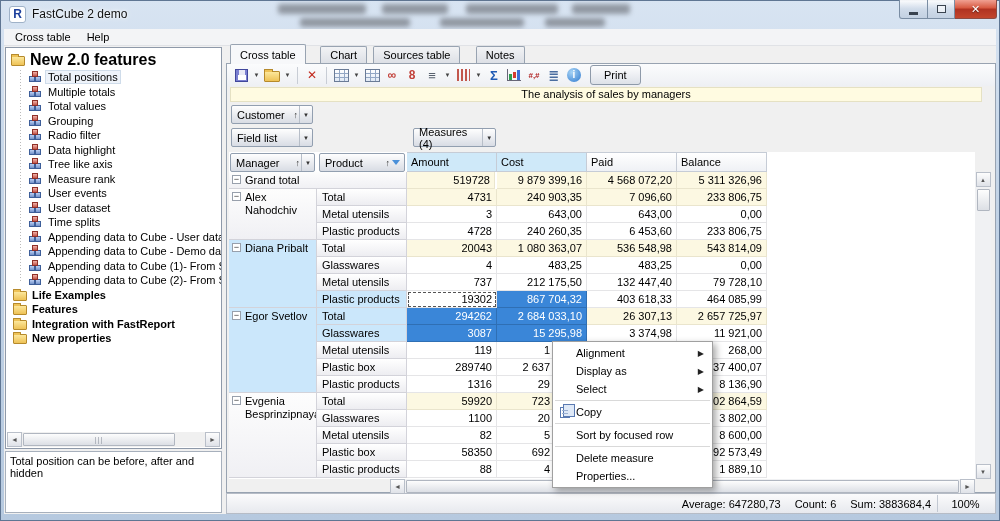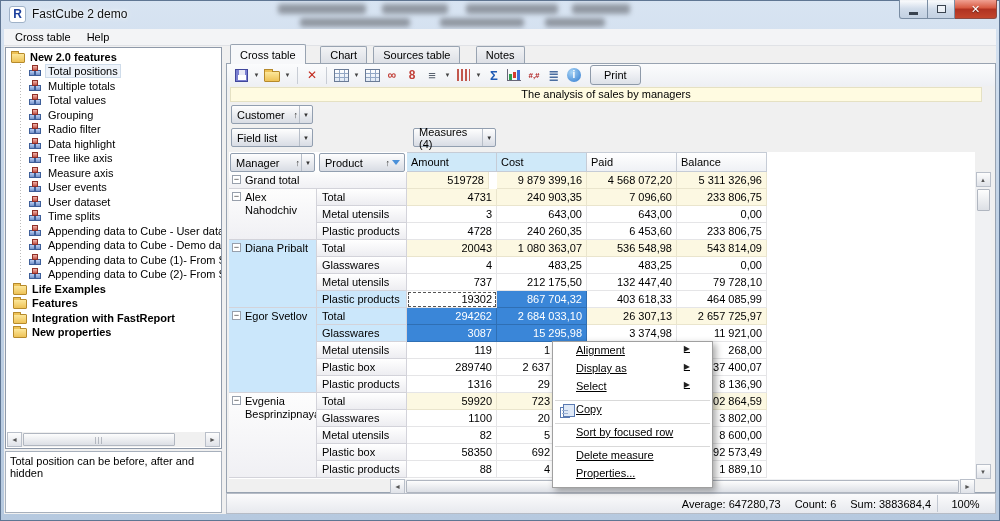--- a/index.html
+++ b/index.html
@@ -24,21 +24,21 @@
         text-shadow:0 1px 1px rgba(0,0,0,.5);}
   .sym-min{width:9px;height:3px;background:#39434f;margin-top:8px;}
   .sym-max{width:9px;height:8px;border:1px solid #39434f;background:rgba(255,255,255,.6);}
   
   .menubar{position:absolute;left:4px;top:29px;width:992px;height:17px;background:#f3f4f6;border-bottom:1px solid #e0e2e6;
            display:flex;align-items:center;padding-left:3px;}
   .mb-item{padding:0 8px;font-size:11px;}
   .client{position:absolute;left:4px;top:46px;width:992px;height:468px;background:#f0f0f0;}
   
   .tree-panel{position:absolute;left:5px;top:47px;width:217px;height:402px;background:#fff;border:1px solid #8e99a9;overflow:hidden;}
-  .tree-root{display:flex;align-items:center;gap:5px;padding:3px 0 1px 5px;font-weight:bold;font-size:11px;}
+  .tree-root{display:flex;align-items:center;gap:5px;padding:3px 0 1px 5px;font-weight:bold;font-size:16px;}
   #tree-items{position:relative;background:repeating-linear-gradient(180deg,#bbb 0 1px,transparent 1px 3px);
               background-size:1px calc(100% - 6px);background-position:14px 0;background-repeat:no-repeat;}
   .tree-item{height:14.5px;display:flex;align-items:center;gap:4px;padding-left:23px;font-size:11px;white-space:nowrap;overflow:hidden;}
   .tree-item .lbl{padding:0 2px;}
   .tree-item.selected .lbl{background:#eef3fa;outline:1px solid #cfdcea;}
   .tree-folder{height:14.5px;display:flex;align-items:center;gap:5px;padding-left:7px;font-weight:bold;font-size:11px;white-space:nowrap;}
   .cube-icon{position:relative;width:13px;height:12px;flex:0 0 13px;}
   .cube-icon i{position:absolute;width:6px;height:6px;background:linear-gradient(#bccff2,#7априm);}
   .cube-icon i{position:absolute;width:6px;height:6px;background:linear-gradient(#bccff2,#7392ca);border:1px solid #3d5e99;}
   .cube-icon i:nth-child(1){left:0;top:5px;}
@@ -109,21 +109,21 @@
   .mblock{position:absolute;left:229px;background:linear-gradient(180deg,#fdfdfd,#f0f0f4);border-right:1px solid #d3d3da;
           border-bottom:1px solid #d3d3da;font-size:11px;line-height:13px;padding:2px 2px 0 16px;overflow:hidden;}
   .collapse{position:absolute;left:3px;top:3px;width:9px;height:9px;border:1px solid #98a0ac;background:#fff;
             font-size:9px;line-height:7px;text-align:center;color:#333;}
   
   .vscroll{position:absolute;left:975px;top:172px;width:16px;height:307px;background:#f0f1f3;display:flex;flex-direction:column;align-items:center;}
   .hscroll{position:absolute;left:390px;top:479px;width:585px;height:15px;background:#f0f1f3;display:flex;align-items:center;}
   
   .cmenu{position:absolute;left:552px;top:341px;width:161px;background:#fff;border:1px solid #a0a0a0;
          box-shadow:3px 3px 7px rgba(0,0,0,.35);padding:2px 0;z-index:50;}
-  .menu-item{height:18px;display:flex;font-size:11px;padding-right:22px;text-decoration:underline;}
+  .menu-item{height:18px;display:flex;align-items:center;font-size:11px;padding-right:8px;}
   .menu-gutter{width:23px;display:flex;align-items:center;justify-content:center;flex:0 0 23px;}
   .menu-arrow{margin-left:auto;font-size:8px;color:#222;}
   .menu-sep{height:1px;background:#d9d9d9;margin:2px 2px;}
   .icon-copy{width:10px;height:11px;border:1px solid #5a7ab2;background:#fff;position:relative;}
   .icon-copy:before{content:"";position:absolute;left:2px;top:-4px;width:10px;height:11px;border:1px solid #5a7ab2;background:#dfe9f7;}
   .icon-copy:after{content:"";position:absolute;left:1px;top:2px;width:6px;height:1px;background:#9ab0d2;box-shadow:0 3px 0 #9ab0d2;}
   
   .statusbar{position:absolute;left:226px;top:493px;width:770px;height:21px;background:linear-gradient(#fbfbfc,#e7e9ee);
              border:1px solid #b6bcc6;font-size:11px;}
   .status-right{position:absolute;right:64px;top:0;height:100%;display:flex;align-items:center;gap:14px;}
@@ -227,21 +227,21 @@
             <i></i>
           </span>
           <span class="lbl">Tree like axis</span>
         </div>
         <div class="tree-item">
           <span class="cube-icon">
             <i></i>
             <i></i>
             <i></i>
           </span>
-          <span class="lbl">Measure axis</span>
+          <span class="lbl">Measure rank</span>
         </div>
         <div class="tree-item">
           <span class="cube-icon">
             <i></i>
             <i></i>
             <i></i>
           </span>
           <span class="lbl">User events</span>
         </div>
         <div class="tree-item">
@@ -414,21 +414,21 @@
     <span class="funnel"></span>
   </div>
   <div id="col-headers">
       <div class="chead blueh" style="left: 407px; width: 90px;">Amount</div>
       <div class="chead blueh" style="left: 497px; width: 90px;">Cost</div>
       <div class="chead" style="left: 587px; width: 90px;">Paid</div>
       <div class="chead" style="left: 677px; width: 90px;">Balance</div>
     </div>
   <div id="table-rows">
       <div class="trow" style="top: 172px;">
-        <div class="cell dcell yellow" style="left: 170px; width: 90px;">519728</div>
+        <div class="cell dcell yellow" style="left: 176px; width: 90px;">519728</div>
         <div class="cell dcell yellow" style="left: 268px; width: 90px;">9 879 399,16</div>
         <div class="cell dcell yellow" style="left: 358px; width: 90px;">4 568 072,20</div>
         <div class="cell dcell yellow" style="left: 448px; width: 90px;">5 311 326,96</div>
       </div>
       <div class="trow" style="top: 189px;">
         <div class="cell rhcell" style="left: 88px; width: 90px;">Total</div>
         <div class="cell dcell yellow" style="left: 178px; width: 90px;">4731</div>
         <div class="cell dcell yellow" style="left: 268px; width: 90px;">240 903,35</div>
         <div class="cell dcell yellow" style="left: 358px; width: 90px;">7 096,60</div>
         <div class="cell dcell yellow" style="left: 448px; width: 90px;">233 806,75</div>

